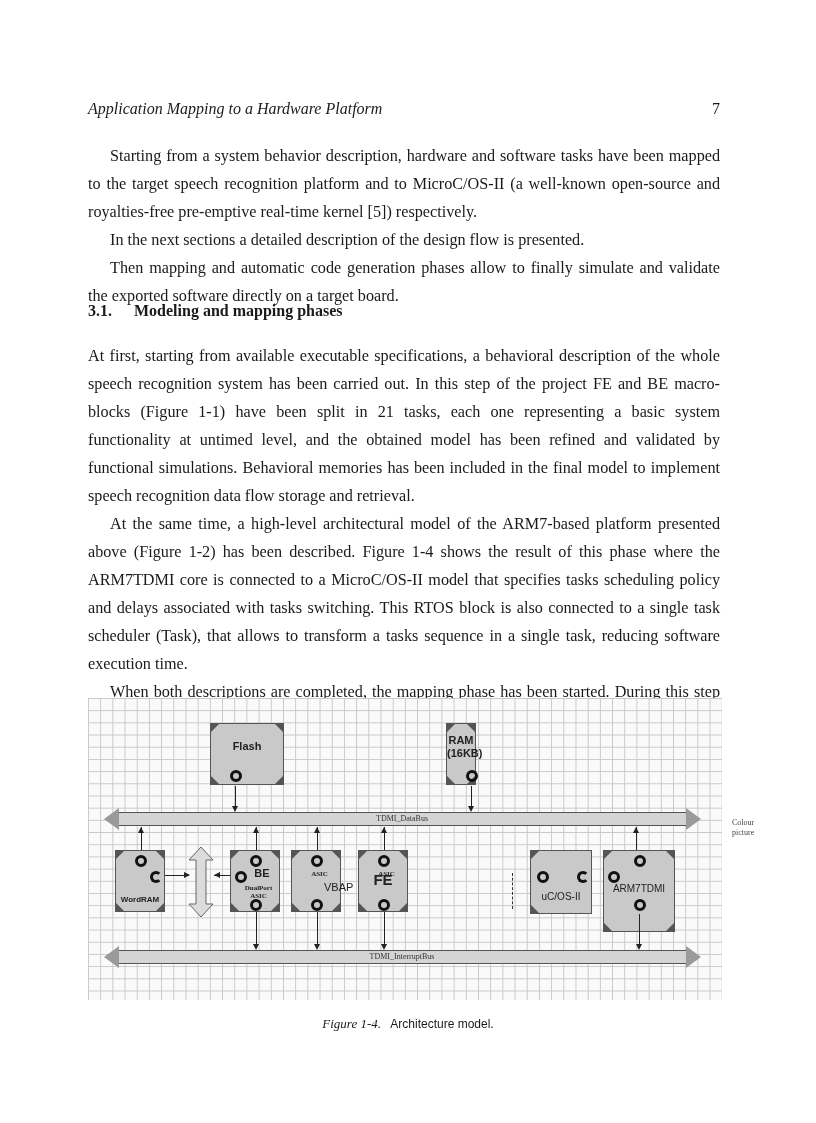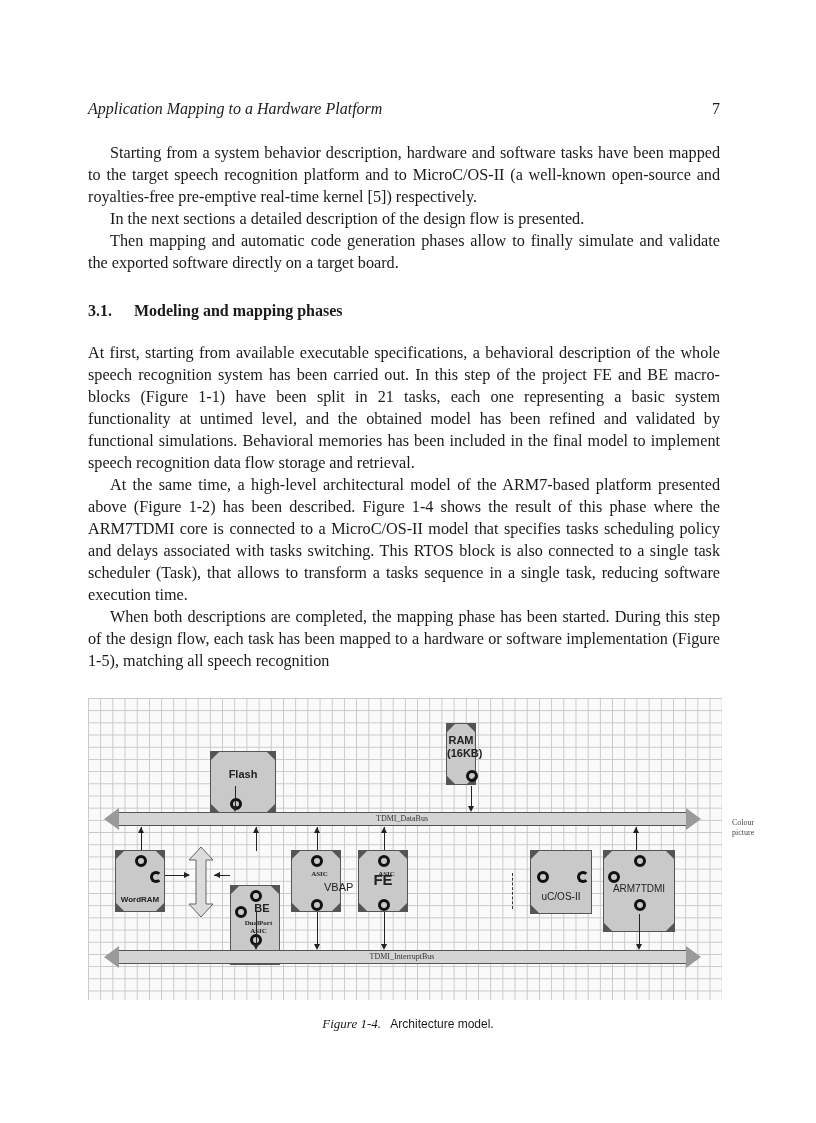--- a/index.html
+++ b/index.html
@@ -3,21 +3,21 @@
 <meta charset="utf-8">
 <style>
   html, body { margin: 0; padding: 0; background: #ffffff; }
   body { width: 816px; height: 1123px; position: relative; overflow: hidden;
          font-family: "Liberation Serif", "DejaVu Serif", serif; color: #1a1a1a; }
   .running-head { position: absolute; left: 88px; top: 100px; width: 632px; height: 24px;
                   font-size: 16px; }
   .running-head .title { font-style: italic; position: absolute; left: 0; top: 0; }
   .running-head .pageno { position: absolute; right: 0; top: 0; }
   .text-block { position: absolute; left: 88px; width: 632px; font-size: 16.2px;
-                line-height: 22px; text-align: justify; }
+                line-height: 28px; text-align: justify; }
   .text-block p { margin: 0; text-indent: 0; }
   .text-block p.indent { text-indent: 22px; }
   .section-heading { position: absolute; left: 88px; top: 302px; font-weight: bold;
                      font-size: 16px; }
   .section-heading .num { display: inline-block; width: 46px; }
 
   .figure { position: absolute; left: 88px; top: 698px; width: 634px; height: 302px;
             background-color: #fafafa;
             background-image:
               linear-gradient(to right, #c8c8c8 1px, transparent 1px),
@@ -79,21 +79,21 @@
 </div>
 
 <div class="text-block" style="top:342px;">
   <p>At first, starting from available executable specifications, a behavioral description of the whole speech recognition system has been carried out. In this step of the project FE and BE macro-blocks (Figure 1-1) have been split in 21 tasks, each one representing a basic system functionality at untimed level, and the obtained model has been refined and validated by functional simulations. Behavioral memories has been included in the final model to implement speech recognition data flow storage and retrieval.</p>
   <p class="indent">At the same time, a high-level architectural model of the ARM7-based platform presented above (Figure 1-2) has been described. Figure 1-4 shows the result of this phase where the ARM7TDMI core is connected to a MicroC/OS-II model that specifies tasks scheduling policy and delays associated with tasks switching. This RTOS block is also connected to a single task scheduler (Task), that allows to transform a tasks sequence in a single task, reducing software execution time.</p>
   <p class="indent">When both descriptions are completed, the mapping phase has been started. During this step of the design flow, each task has been mapped to a hardware or software implementation (Figure 1-5), matching all speech recognition</p>
 </div>
 
 <div class="figure">
 
-  <div class="block" style="left:122px; top:25px; width:66px; height:62px;margin-top:28px;">
+  <div class="block" style="left:122px; top:25px; width:74px; height:62px;">
     <span class="corner c-tl"></span>
       <span class="corner c-tr"></span>
       <span class="corner c-bl"></span>
       <span class="corner c-br"></span>
     <span class="lbl" style="top:16px; font-size:11px;">Flash</span>
     <span class="port" style="left:19px; top:46px;"></span>
   </div>
   <div class="wire-v" style="left:147px; top:88px; height:24px;"></div>
   <div class="arrow-down" style="left:144px; top:108px;"></div>
 
@@ -139,21 +139,21 @@
   </div>
   <div class="wire-h" style="left:77px; top:177px; height:1px; width:24px;"></div>
   <div class="arrow-right" style="left:96px; top:174px;"></div>
 
   <svg style="position:absolute; left:100px; top:148px;" width="26" height="72">
     <polygon points="13,1 25,14 18,14 18,58 25,58 13,71 1,58 8,58 8,14 1,14" fill="#dcdcdc" stroke="#666" stroke-width="1"></polygon>
   </svg>
   <div class="wire-h" style="left:126px; top:177px; width:16px;"></div>
   <div class="arrow-left" style="left:126px; top:174px;"></div>
 
-  <div class="block" style="left:142px; top:152px; width:50px; height:80px;margin-top:35px;">
+  <div class="block" style="left:142px; top:152px; width:50px; height:62px;">
     <span class="corner c-tl"></span>
       <span class="corner c-tr"></span>
       <span class="corner c-bl"></span>
       <span class="corner c-br"></span>
     <span class="port" style="left:19px; top:4px;"></span>
     <span class="port" style="left:4px; top:20px;"></span>
     <span class="lbl" style="top:16px; left:14px; font-size:11px;">BE</span>
     <span class="small" style="top:33px;">DualPort</span>
     <span class="small" style="top:41px;">ASIC</span>
     <span class="port" style="left:19px; top:48px;"></span>

